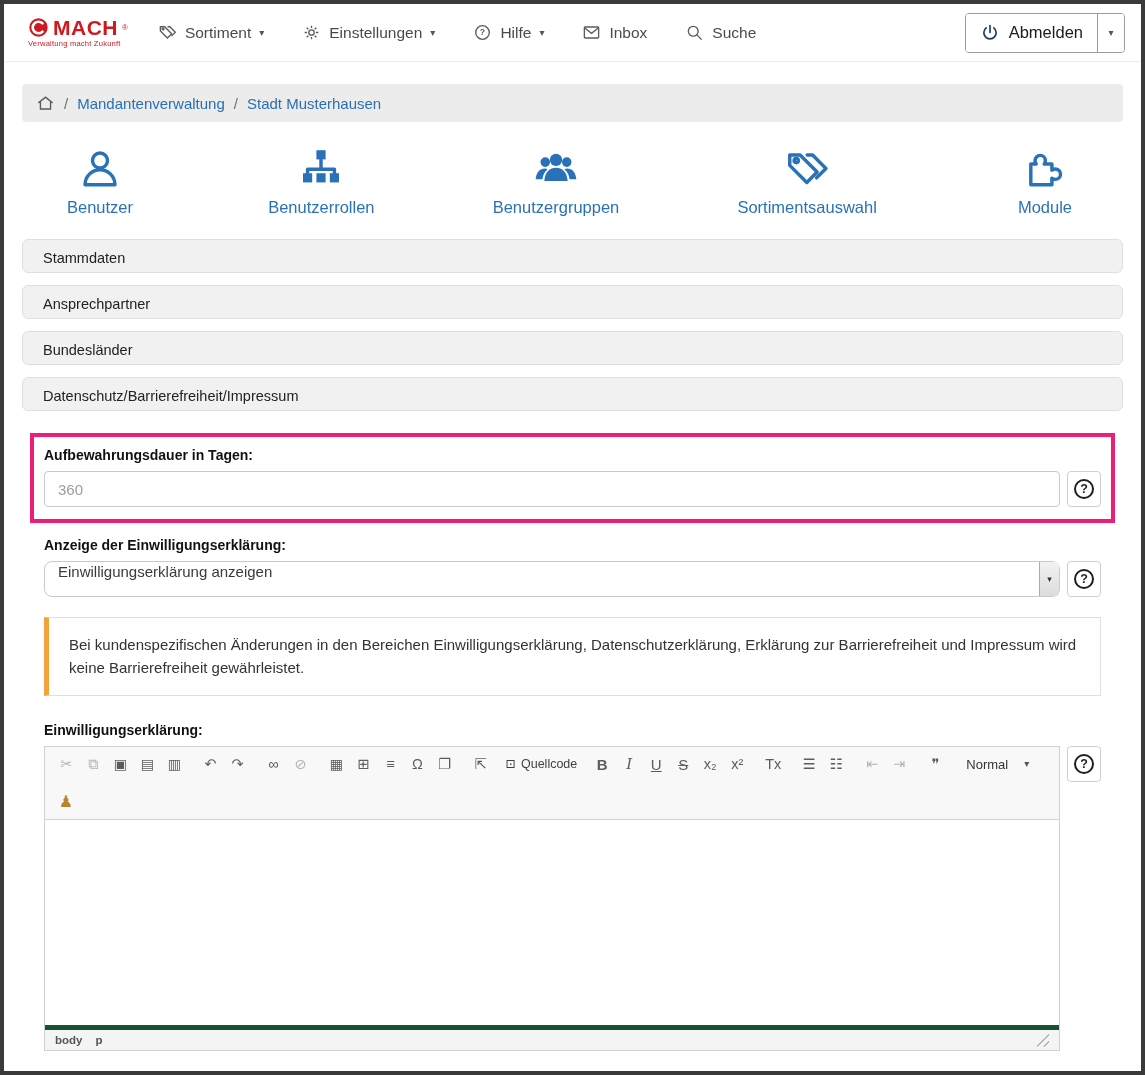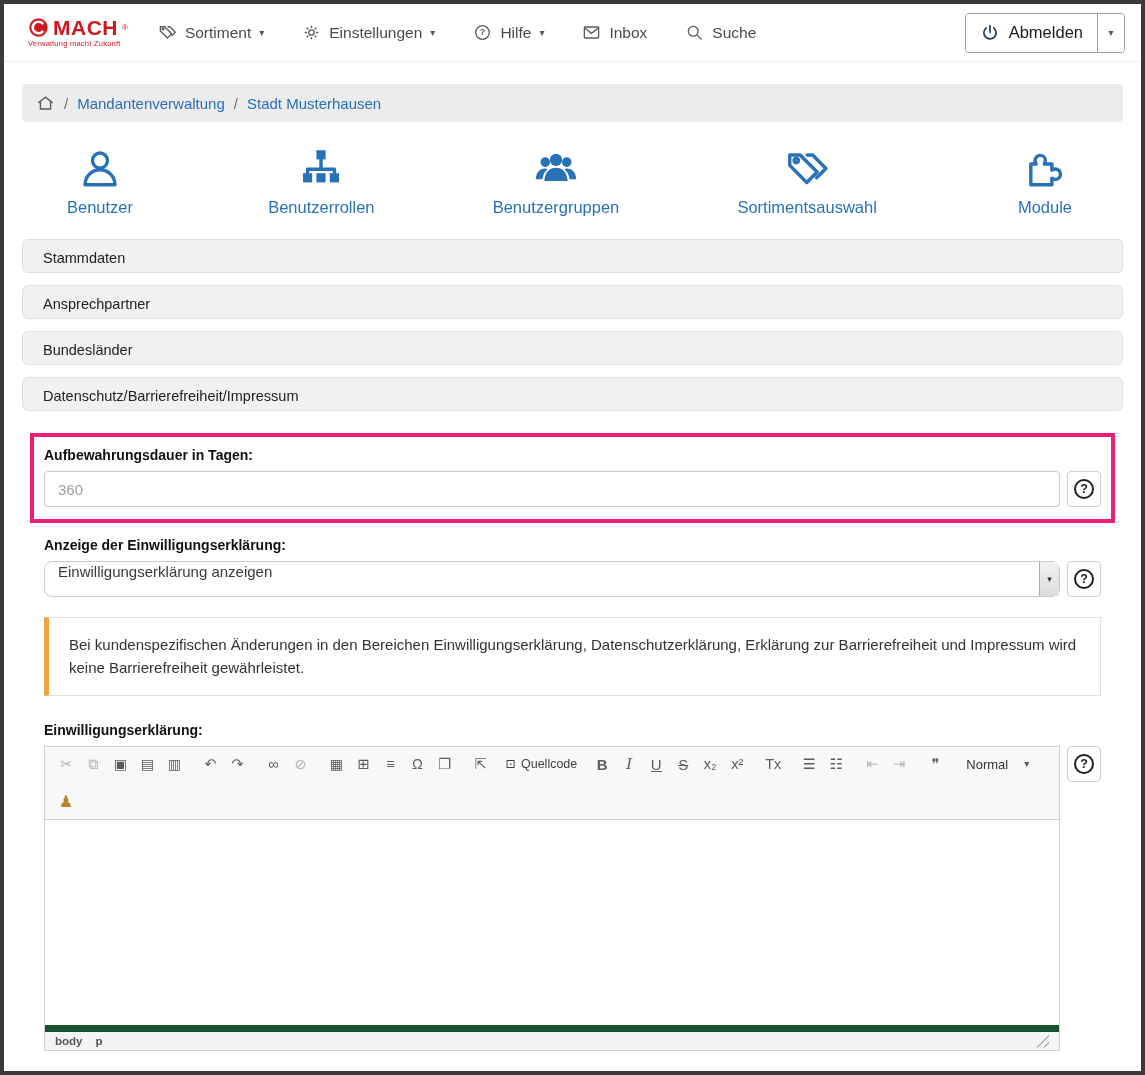--- a/index.html
+++ b/index.html
@@ -68,21 +68,21 @@
   .tb-break { flex-basis:100%; height:0; }
   .tbtn.b { font-weight:bold; font-size:15px; }
   .tbtn.i { font-style:italic; font-family:"DejaVu Serif", serif; font-size:15px; }
   .tbtn.u { text-decoration:underline; font-size:15px; }
   .tbtn.s { text-decoration:line-through; font-size:15px; }
   .tbtn.fx { }
   .tbtn.src { gap:5px; font-size:12.5px; color:#3f3f3f; }
   .tbtn.fmt { gap:16px; font-size:13px; color:#333; padding:0 6px; }
   .tbtn.stamp { color:#b5862b; font-size:16px; margin-left:2px; }
   .editor-content { height:205px; background:#fff; outline:none; padding:8px 10px; font-size:14px; color:#333; }
-  .editor-foot { height:25px; background:#f4f4f4; border-top:7px solid #14532d; display:flex; align-items:center; gap:13px; padding:0 10px; }
+  .editor-foot { height:25px; background:#f4f4f4; border-top:5px solid #14532d; display:flex; align-items:center; gap:13px; padding:0 10px; }
   .path-item { font-size:11.5px; font-weight:bold; color:#555; cursor:pointer; }
   .grip { margin-left:auto; width:13px; height:13px; background:repeating-linear-gradient(135deg,#b0b0b0 0 1.5px,transparent 1.5px 4.5px); clip-path:polygon(100% 0,100% 100%,0 100%); cursor:nwse-resize; }
 </style>
 </head>
 <body>
 
 <div class="frame">
 
   <header class="topbar">
     <div class="brand">

